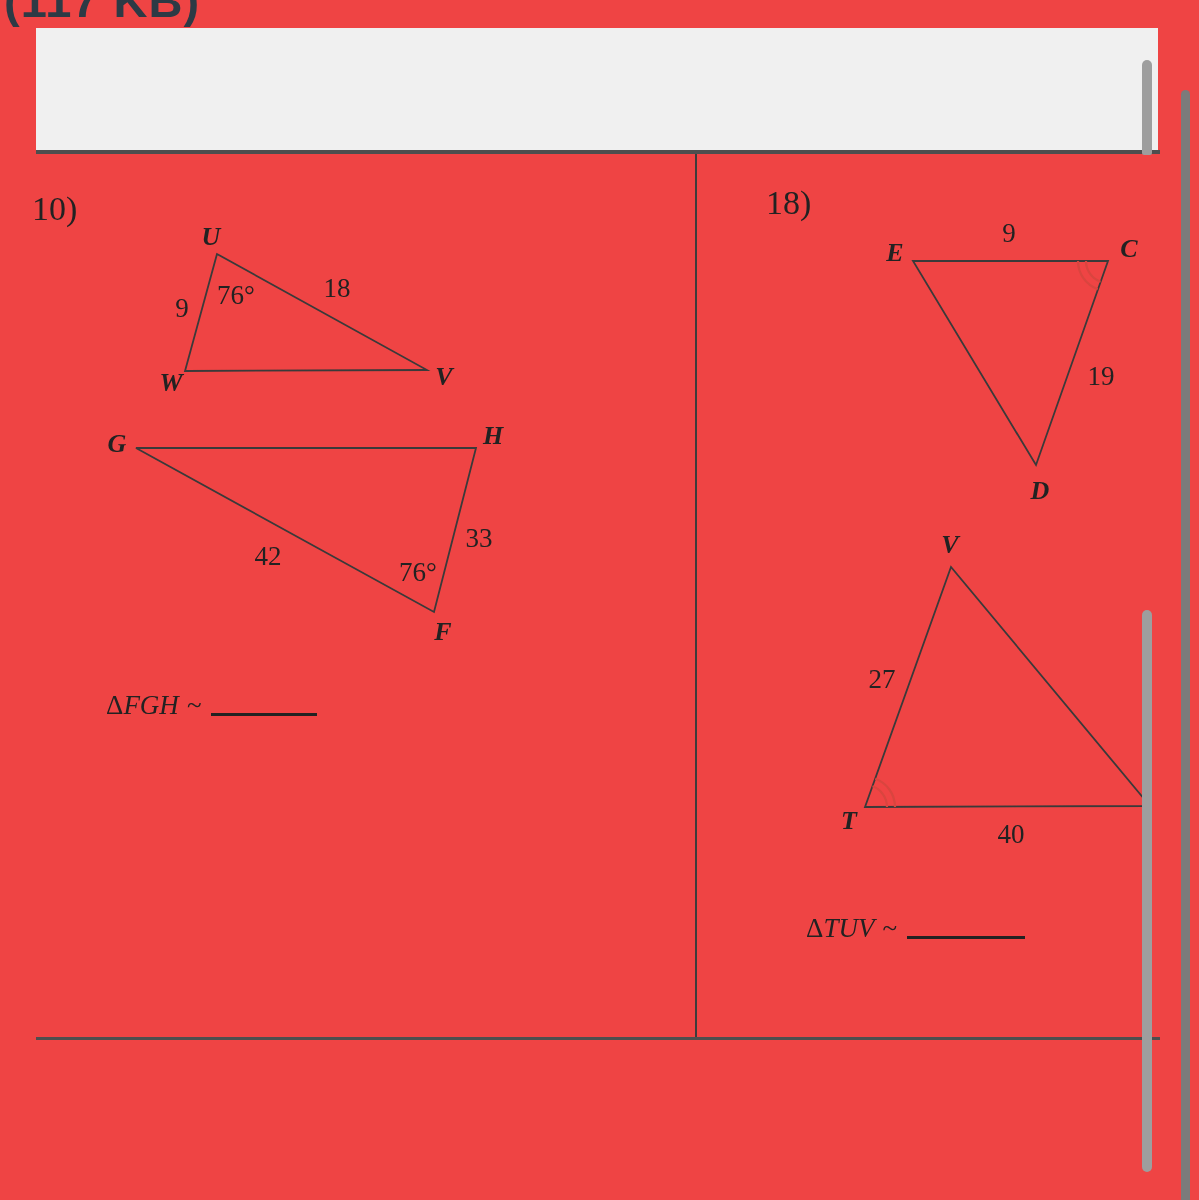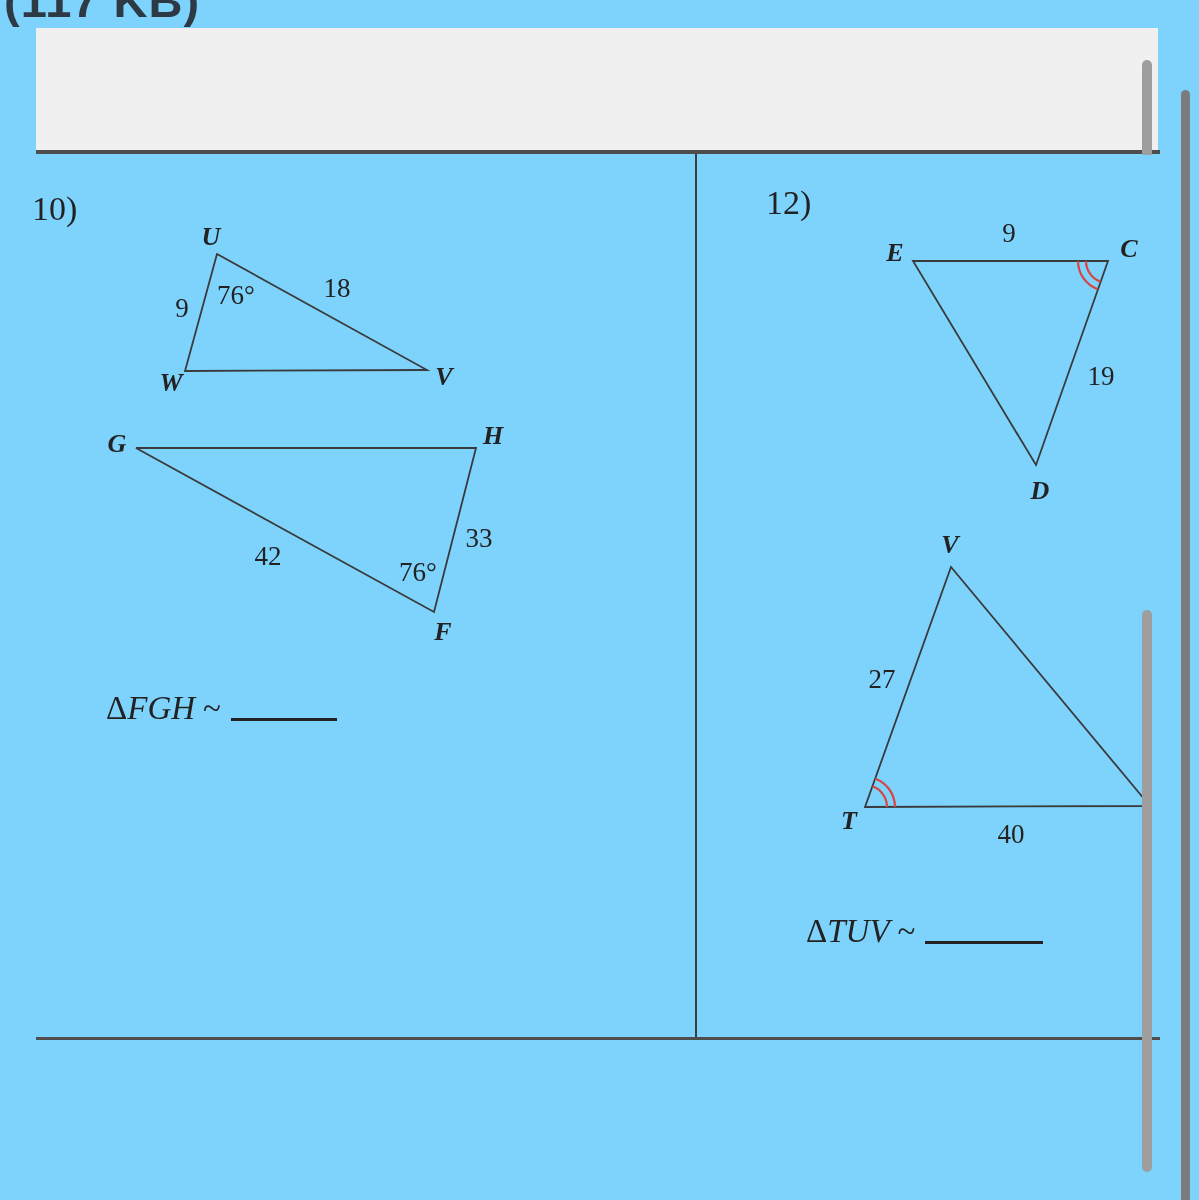--- a/index.html
+++ b/index.html
@@ -1,19 +1,19 @@
 <!DOCTYPE html>
 <html style="--ink: #222222; --line: #3a3a3a; --accent-red: #d9453f; --panel-gray: #f0f0f0; --border-dark: #4e4e4e; --divider: #3c3c3c; --scrollbar-outer: #7b7b7b; --scrollbar-inner: #9e9e9e; --header-text: #2d3a45;"><head>
 <meta charset="utf-8">
 <style>
   * { margin:0; padding:0; box-sizing:border-box; }
   html,body { background:#ffffff; }
   .screen {
     position:relative; width:1199px; height:1200px;
-    background:#7dd3fc; overflow:hidden;
+    background:#ef4444; overflow:hidden;
     font-family:"Liberation Serif", serif;
     color:var(--ink, #222);
   }
   .header-title {
     position:absolute; left:4px; top:-27px;
     font-family:"Liberation Sans", sans-serif;
     font-weight:700; font-size:47px; letter-spacing:1px;
     color:var(--header-text, #2d3a45);
     white-space:nowrap;
   }
@@ -39,21 +39,21 @@
     position:absolute; transform:translate(-50%,-50%);
     font-size:26px; font-style:italic; font-weight:600;
     color:var(--ink, #222); white-space:nowrap;
   }
   .num {
     position:absolute; transform:translate(-50%,-50%);
     font-size:27px; font-weight:500;
     color:var(--ink, #222); white-space:nowrap;
   }
   .ansrow {
-    position:absolute; font-size:33px; font-weight:500;
+    position:absolute; font-size:27px; font-weight:500;
     color:var(--ink, #222); white-space:nowrap;
   }
   .ansrow .tri-name { font-style:italic; }
   .ansrow .sim { margin:0 10px 0 8px; }
   .blank {
     display:inline-block; height:4px;
     border-bottom:3px solid var(--ink, #222);
     transform:translateY(2px);
   }
   .blank-10 { width:106px; }
@@ -109,21 +109,21 @@
     <span class="num" style="left:268px; top:556px;text-align:center;">42</span>
     <span class="num" style="left:418px; top:572px;">76°</span>
     <span class="num" style="left:479px; top:538px;">33</span>
 
     <div class="ansrow" style="left:106px; top:690px;">
       <span>Δ</span><span class="tri-name">FGH</span><span class="sim">~</span><span class="blank blank-10"></span>
     </div>
   </div>
 
   <div>
-    <div class="pnum" style="left:766px; top:184px;">12)</div>
+    <div class="pnum" style="left:766px; top:184px;">18)</div>
 
     <svg class="fig" style="left:880px; top:240px;" width="260" height="250">
       <polygon points="33,21 228,21 156,225"></polygon>
       <path class="arc" d="M 220.5 41.7 A 22 22 0 0 1 206 21"></path>
       <path class="arc" d="M 217.7 49.2 A 30 30 0 0 1 198 21"></path>
     </svg>
     <span class="vlabel" style="left:895px; top:253px;">E</span>
     <span class="vlabel" style="left:1129px; top:249px;">C</span>
     <span class="vlabel" style="left:1040px; top:491px;">D</span>
     <span class="num" style="left:1009px; top:233px;">9</span>

